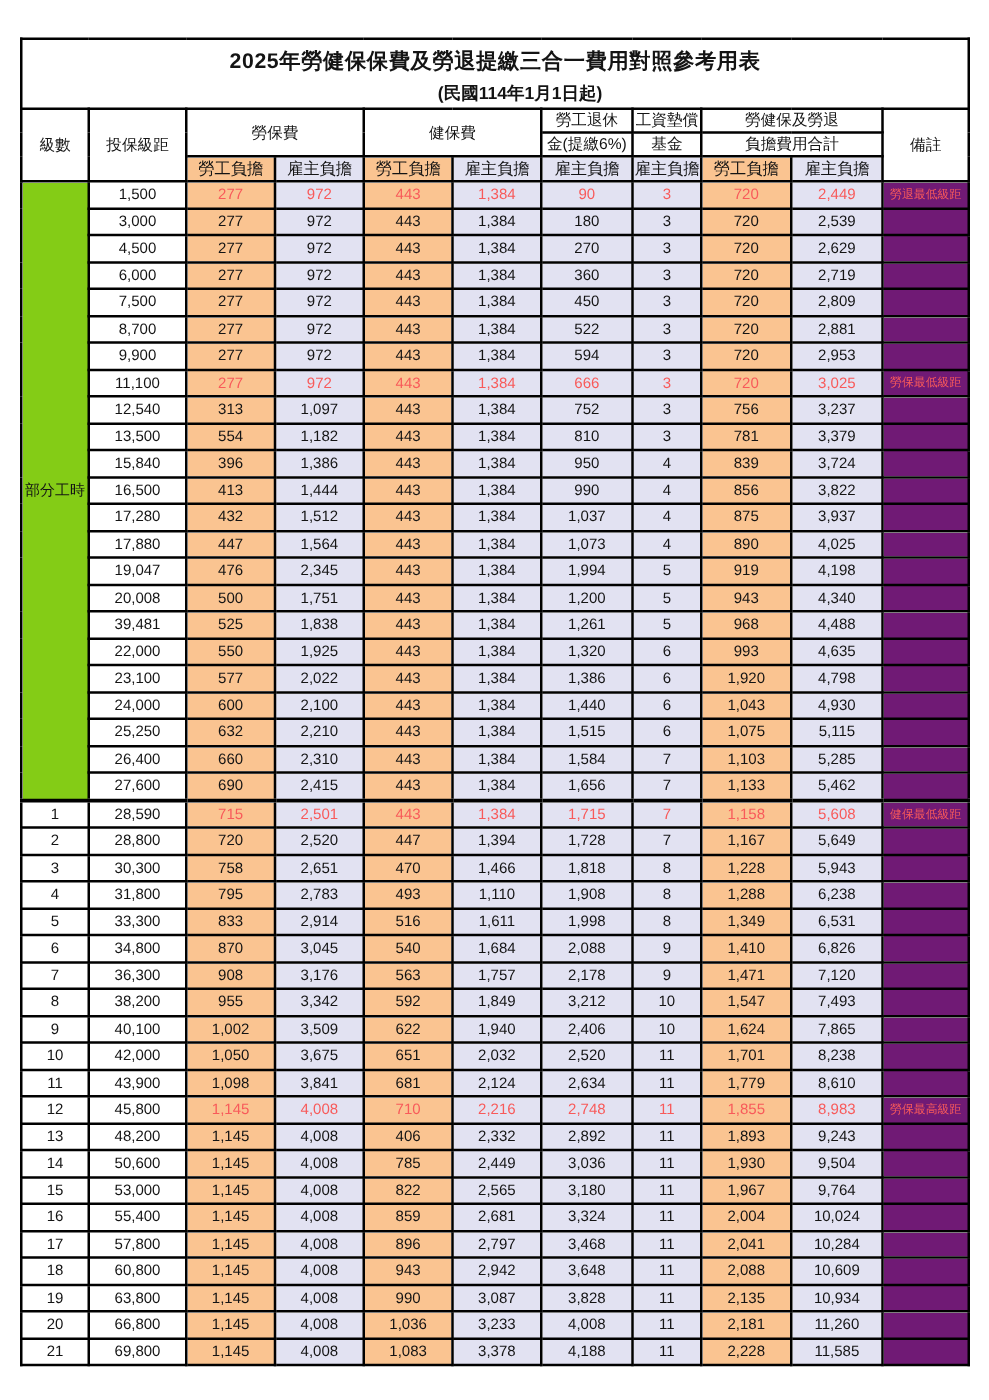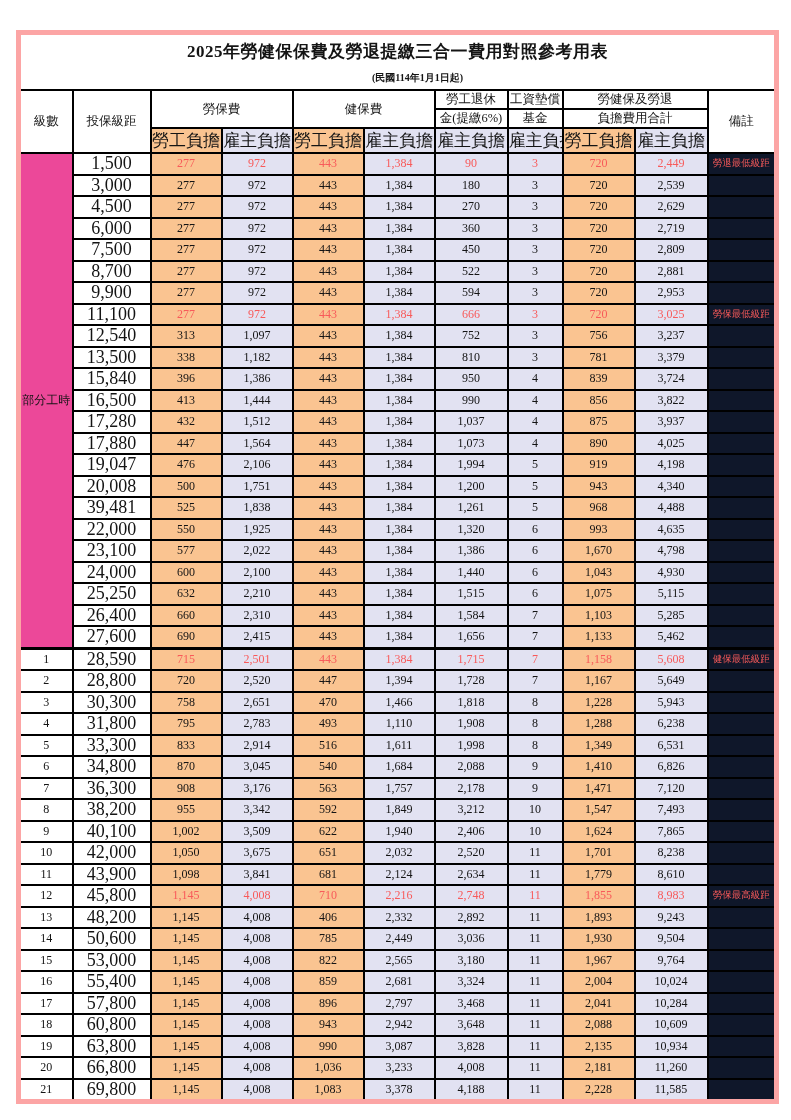--- a/index.html
+++ b/index.html
@@ -7,45 +7,44 @@
     width: 791px; height: 1120px;
     background: #ffffff;
     font-family: "Liberation Sans", "DejaVu Sans", sans-serif;
     overflow: hidden;
   }
   .sheet { padding: 30px 15px 0 16px; }
   table.premium {
     border-collapse: collapse;
     table-layout: fixed;
     width: 759px;
-    border: 5px solid #fca5a5;
-    font-family: Liberation Serif, serif;
+    border: 2px solid #fca5a5;
   }
   td, th {
     border: 2px solid #000;
     text-align: center;
     vertical-align: middle;
     padding: 0;
     overflow: hidden;
     white-space: nowrap;
     font-weight: normal;
     color: #141414;
   }
   .title-cell { height: 54px; background: #fff; }
   .title-line1 { font-size: 17px; font-weight: bold; line-height: 30px; letter-spacing: 0.5px; }
-  .title-line2 { font-size: 10px; font-weight: bold; line-height: 21px; margin-left: 40px; }
+  .title-line2 { font-size: 14px; font-weight: bold; line-height: 21px; margin-left: 40px; }
   .hdrA th, .hdrB th { height: 17px; font-size: 12.5px; background: #fff; }
-  .hdrC th { height: 16px; font-size: 17px; }
+  .hdrC th { height: 16px; font-size: 13px; }
   .ee { background: #FAC491; }
   .er { background: #E2E2F2; }
   tbody td { height: 19.5px; font-size: 12px; line-height: 19.5px; }
-  td.bracket { font-size: 18px; background: #fff; }
+  td.bracket { font-size: 12px; background: #fff; }
   td.lvl { font-size: 12px; background: #fff; }
-  td.part-time { font-size: 12px; background: #ec4899; letter-spacing: 0; margin-top: 20px; }
-  td.remark { font-size: 9.5px; background: #0f172a; color: #F85A5A; padding: 0 1px; }
+  td.part-time { font-size: 12px; background: #84cc16; letter-spacing: 0; margin-top: 20px; }
+  td.remark { font-size: 9.5px; background: #701a75; color: #F85A5A; padding: 0 1px; }
   tr.hl td.val, tr.hl td.remark { color: #F85A5A; }
   tr.sec td { border-top-width: 3px; }
 </style>
 </head>
 <body>
 
 <div class="sheet">
   <table class="premium">
     <colgroup>
       <col style="width:54px">
@@ -198,21 +197,21 @@
           <td class="val ee">443</td>
           <td class="val er">1,384</td>
           <td class="val er">752</td>
           <td class="val er">3</td>
           <td class="val ee">756</td>
           <td class="val er">3,237</td>
           <td class="remark"></td>
         </tr>
         <tr>
           <td class="bracket">13,500</td>
-          <td class="val ee">338</td>
+          <td class="val ee">554</td>
           <td class="val er">1,182</td>
           <td class="val ee">443</td>
           <td class="val er">1,384</td>
           <td class="val er">810</td>
           <td class="val er">3</td>
           <td class="val ee">781</td>
           <td class="val er">3,379</td>
           <td class="remark"></td>
         </tr>
         <tr>
@@ -259,21 +258,21 @@
           <td class="val er">1,384</td>
           <td class="val er">1,073</td>
           <td class="val er">4</td>
           <td class="val ee">890</td>
           <td class="val er">4,025</td>
           <td class="remark"></td>
         </tr>
         <tr>
           <td class="bracket">19,047</td>
           <td class="val ee">476</td>
-          <td class="val er">2,106</td>
+          <td class="val er">2,345</td>
           <td class="val ee">443</td>
           <td class="val er">1,384</td>
           <td class="val er">1,994</td>
           <td class="val er">5</td>
           <td class="val ee">919</td>
           <td class="val er">4,198</td>
           <td class="remark"></td>
         </tr>
         <tr>
           <td class="bracket">20,008</td>
@@ -312,21 +311,21 @@
           <td class="remark"></td>
         </tr>
         <tr>
           <td class="bracket">23,100</td>
           <td class="val ee">577</td>
           <td class="val er">2,022</td>
           <td class="val ee">443</td>
           <td class="val er">1,384</td>
           <td class="val er">1,386</td>
           <td class="val er">6</td>
-          <td class="val ee">1,670</td>
+          <td class="val ee">1,920</td>
           <td class="val er">4,798</td>
           <td class="remark"></td>
         </tr>
         <tr>
           <td class="bracket">24,000</td>
           <td class="val ee">600</td>
           <td class="val er">2,100</td>
           <td class="val ee">443</td>
           <td class="val er">1,384</td>
           <td class="val er">1,440</td>

